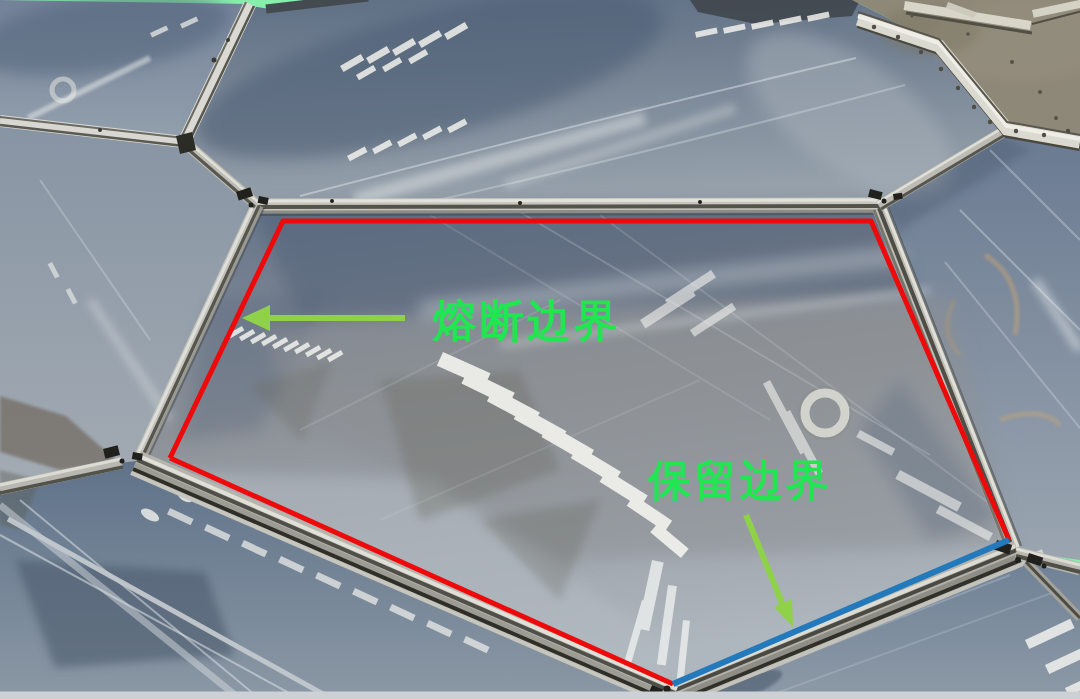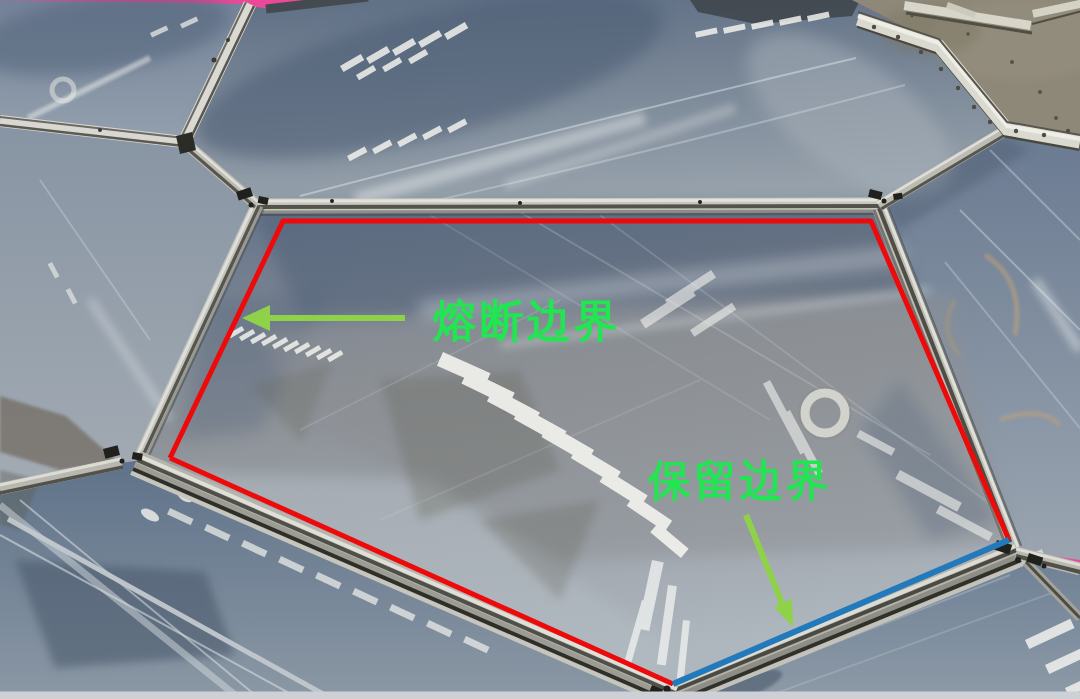--- a/index.html
+++ b/index.html
@@ -1,20 +1,20 @@
 <!DOCTYPE html>
 <html><head>
 <meta charset="utf-8">
 <style>
   html,body{margin:0;padding:0;background:#222;}
   .stage{
     position:relative;
     width:1080px;height:699px;
     overflow:hidden;
-    background:#ec4899;
+    background:#86efac;
     font-family:"DejaVu Sans", sans-serif;
   }
   .stage svg{display:block;width:1080px;height:699px;}
   text.anno-label{
     font-family:"DejaVu Sans", sans-serif;
     font-weight:700;
     letter-spacing:3px;
   }
 </style>
 </head>

